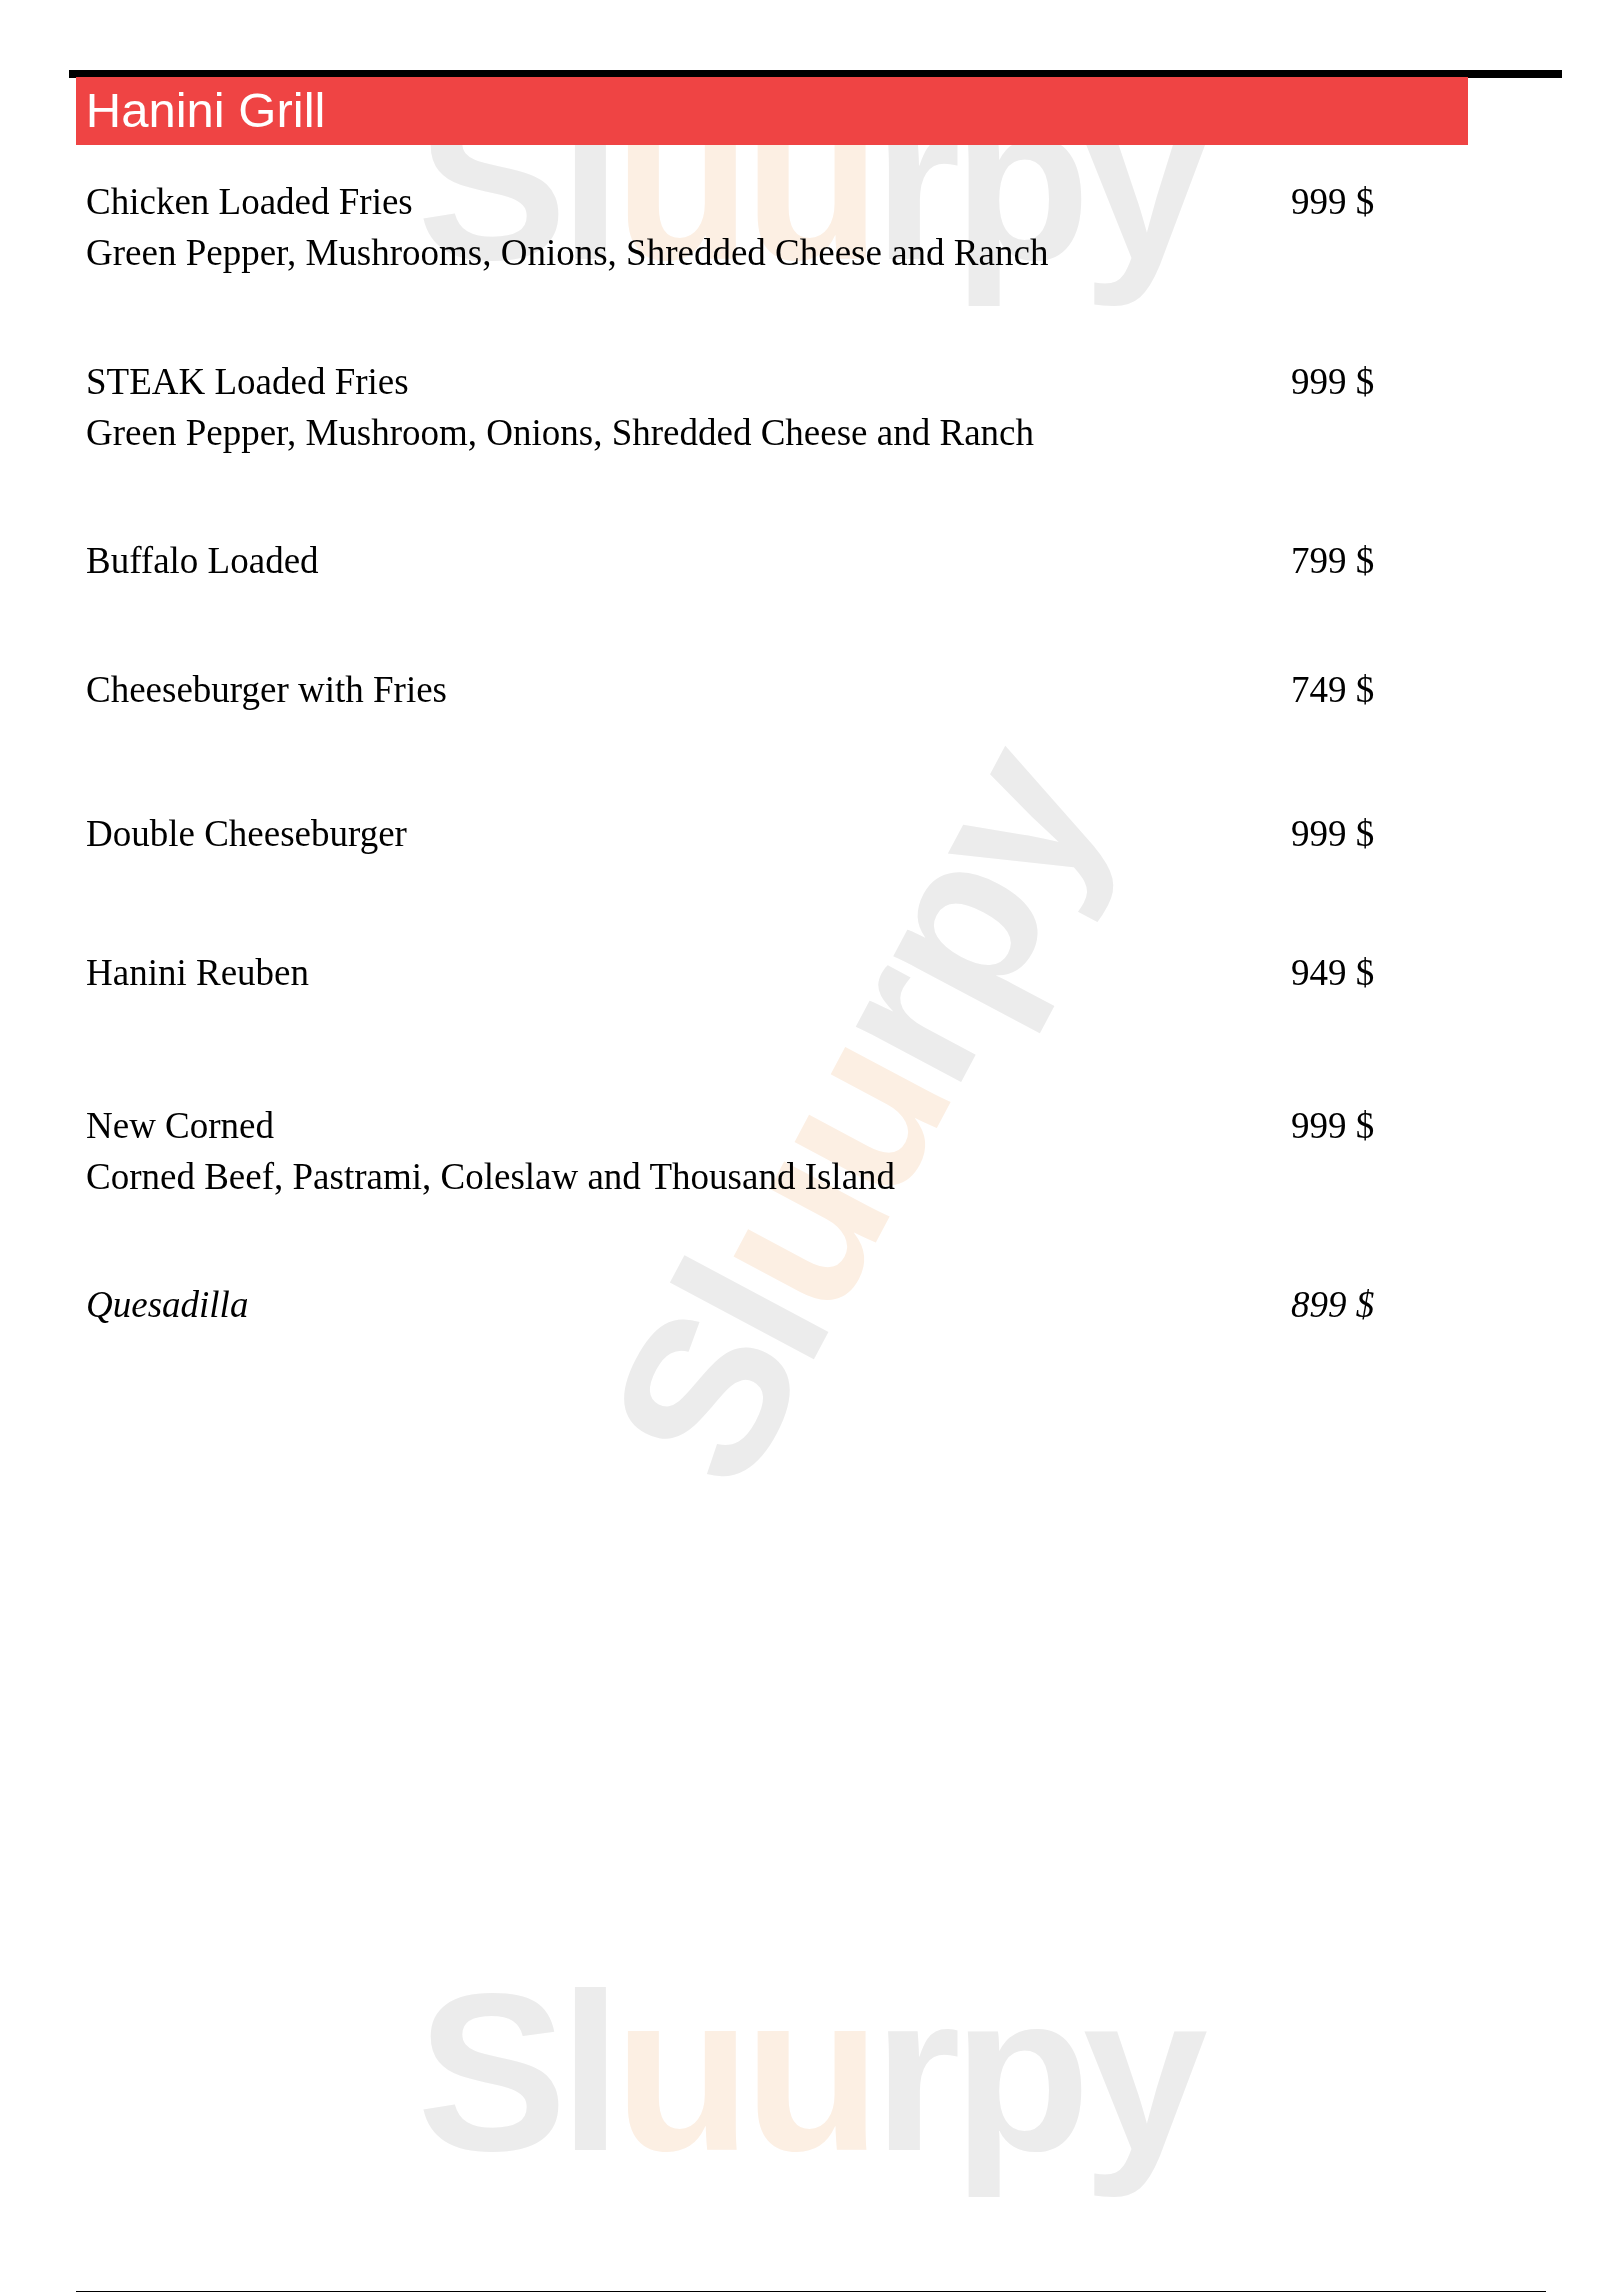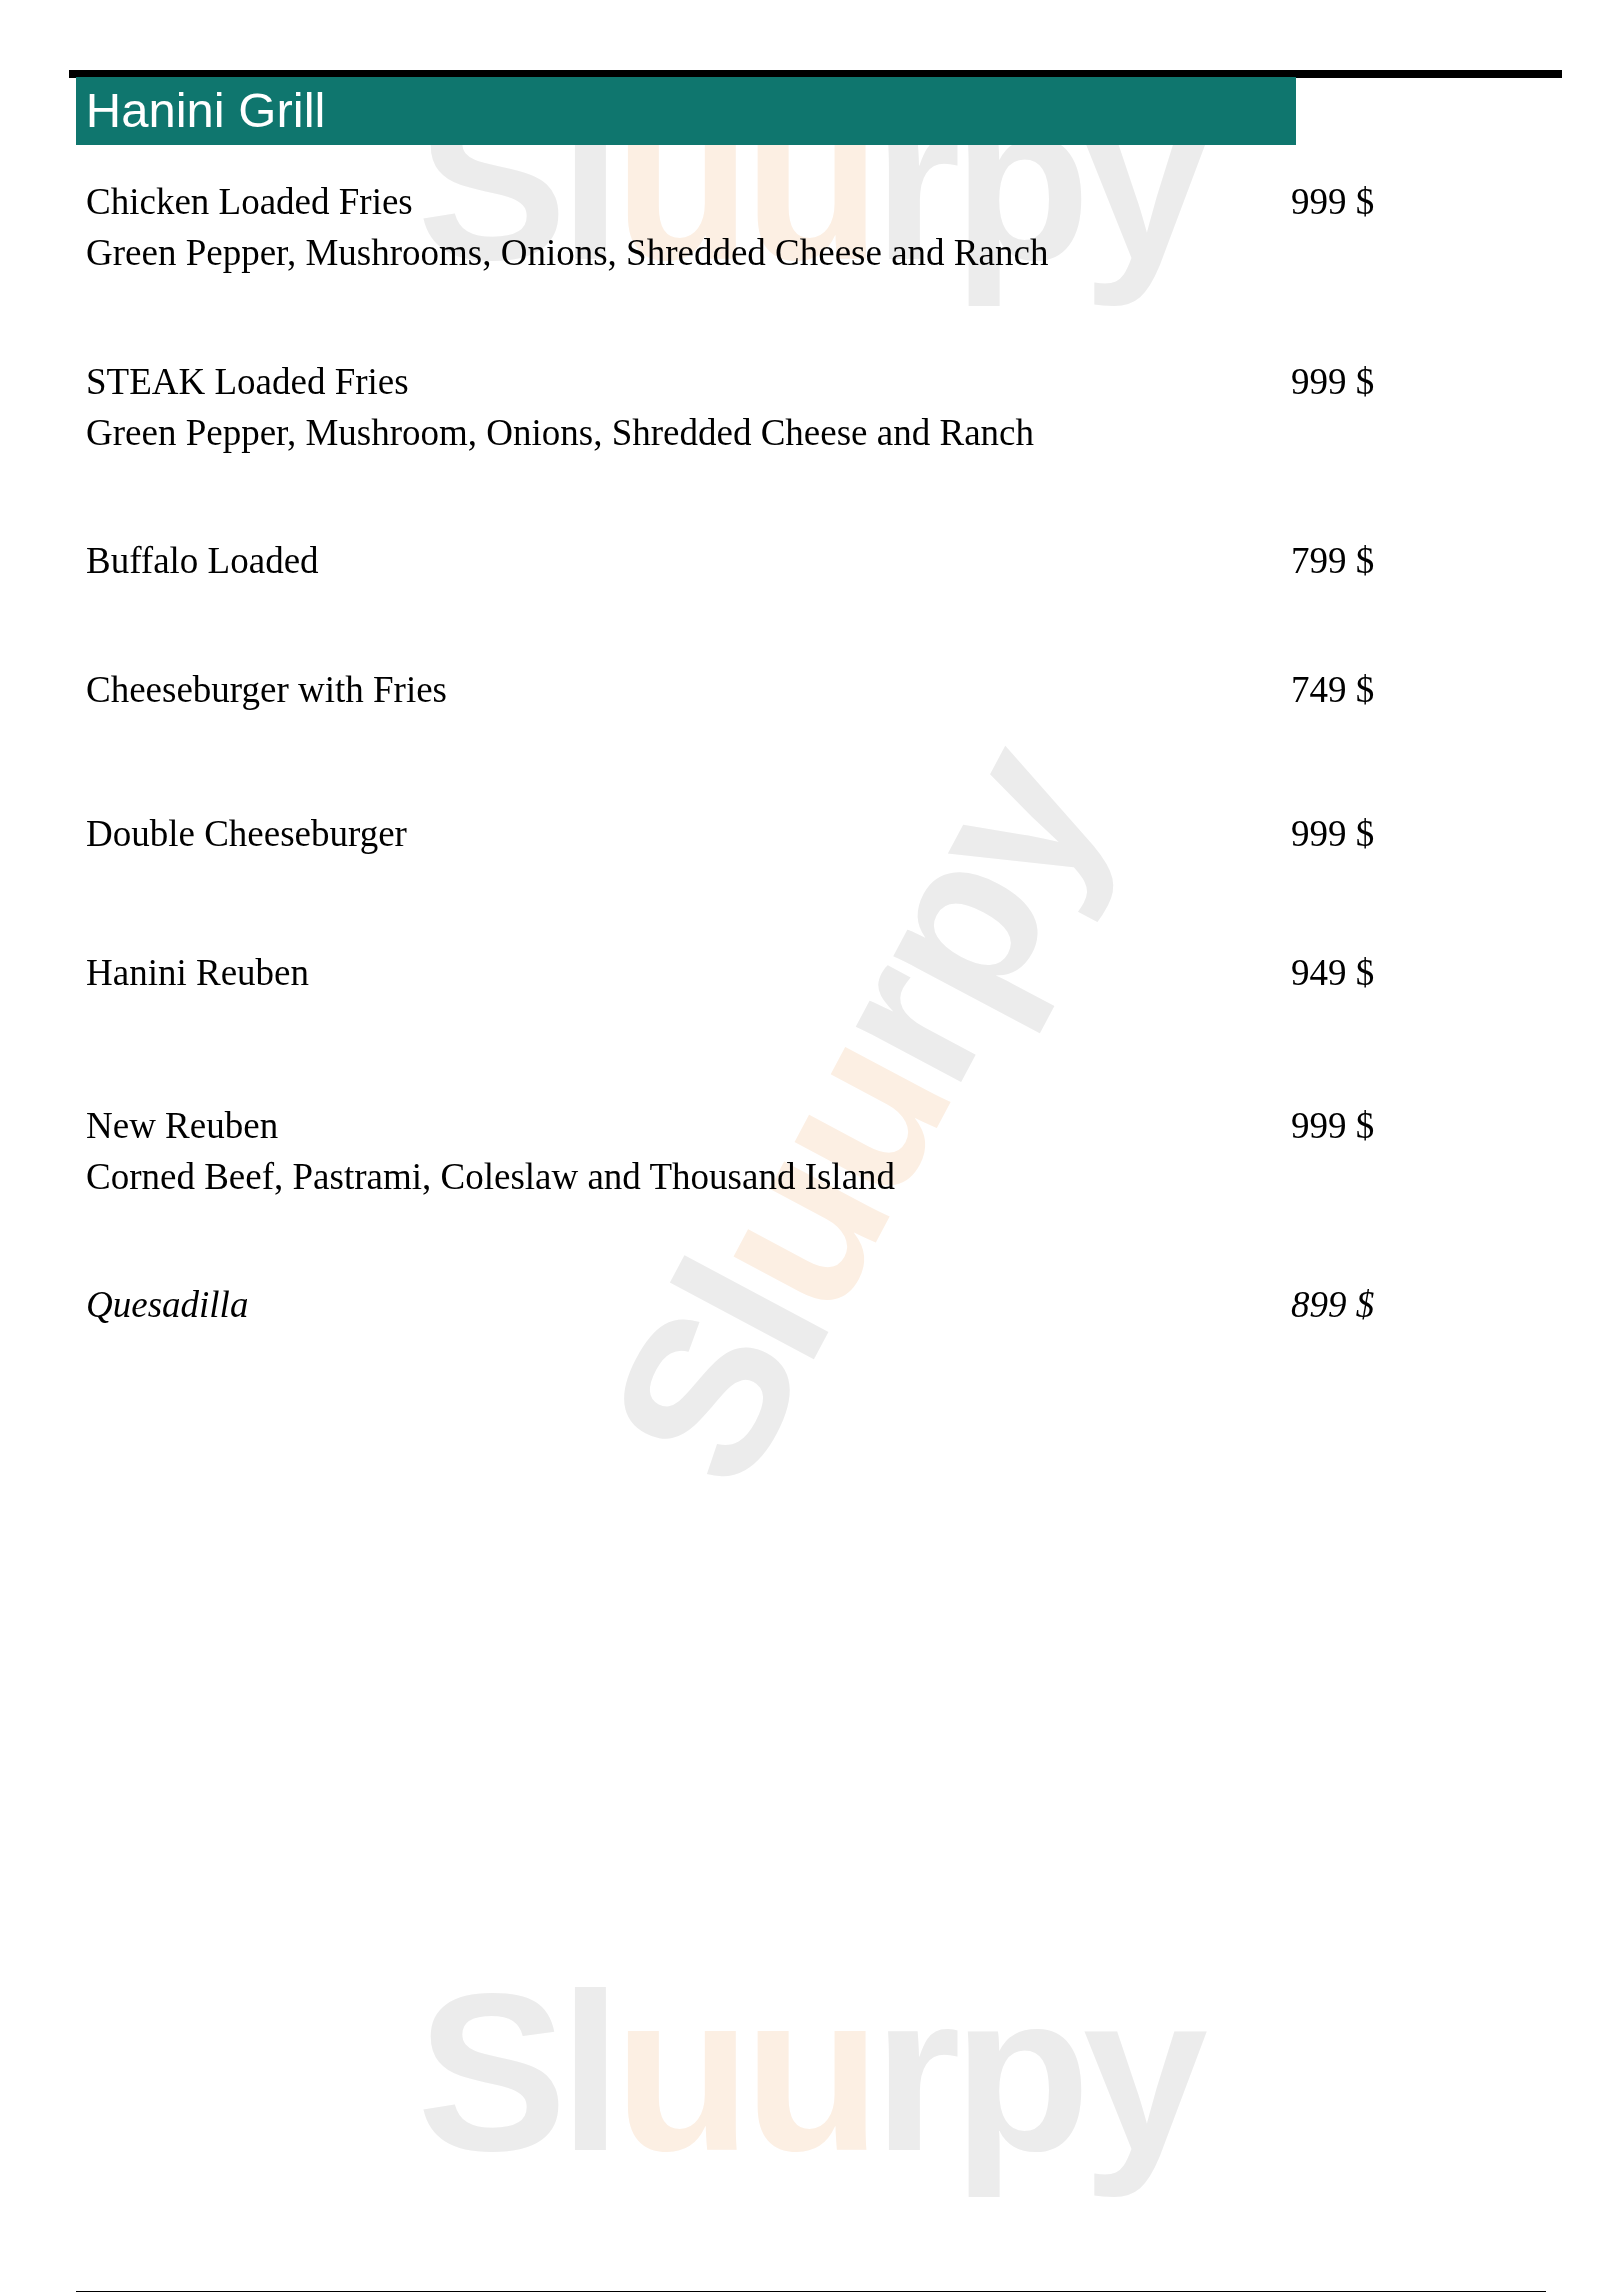--- a/index.html
+++ b/index.html
@@ -1,18 +1,18 @@
 <!DOCTYPE html>
 <html><head>
   <meta charset="utf-8">
   <style>
     html, body { margin: 0; padding: 0; background: #ffffff; }
     body { width: 1621px; height: 2293px; position: relative; overflow: hidden; font-family: "Liberation Serif", serif; color: #000; }
     .top-rule { position: absolute; left: 69px; top: 70px; width: 1493px; height: 7.8px; background: #000; }
-    .title-bar { position: absolute; left: 76px; top: 77px; width: 1220px; height: 68px; background: #0f766e; }
+    .title-bar { position: absolute; left: 76px; top: 77px; width: 1392px; height: 68px; background: #ef4444; }
     .title-text { position: absolute; left: 9.8px; top: 3.9px; font-family: "Liberation Sans", sans-serif; font-size: 49px; color: #fff; line-height: 59px; }
     .bottom-rule { position: absolute; left: 76px; top: 2291px; width: 1470px; height: 2px; background: #000; }
     .wm { position: absolute; font-family: "Liberation Sans", sans-serif; font-weight: bold; font-size: 225px; letter-spacing: -7.8px; line-height: 1; white-space: nowrap; pointer-events: none; }
     .wm .g { color: #ececec; }
     .wm .o { color: #fcefe3; }
     .item { position: absolute; left: 86px; width: 1294px; font-size: 37px; line-height: 51px; }
     .item .name, .item .desc { display: block; white-space: nowrap; }
     .item .price { position: absolute; left: 1205px; top: 0; white-space: nowrap; }
   </style>
 </head>
@@ -53,21 +53,21 @@
 </div>
 <div class="item" style="top:792px;margin-top:16px;">
   <span class="name">Double Cheeseburger</span>
   <span class="price">999 $</span>
 </div>
 <div class="item" style="top:947px;">
   <span class="name">Hanini Reuben</span>
   <span class="price">949 $</span>
 </div>
 <div class="item" style="top:1100px;">
-  <span class="name">New Reuben</span>
+  <span class="name">New Corned</span>
   <span class="desc">Corned Beef, Pastrami, Coleslaw and Thousand Island</span>
   <span class="price">999 $</span>
 </div>
 <div class="item" style="top:1279px;font-style:italic;">
   <span class="name">Quesadilla</span>
   <span class="price">899 $</span>
 </div>
 
 <div class="bottom-rule"></div>
 

